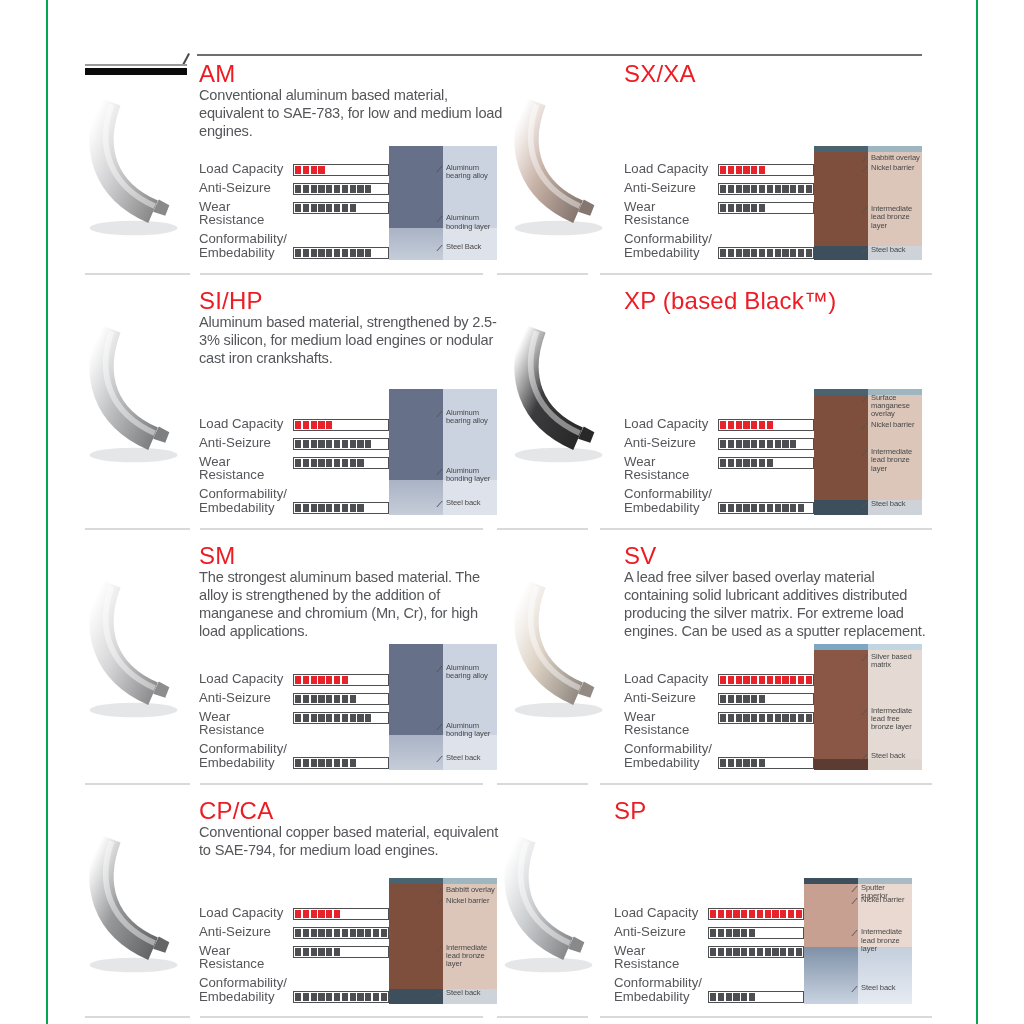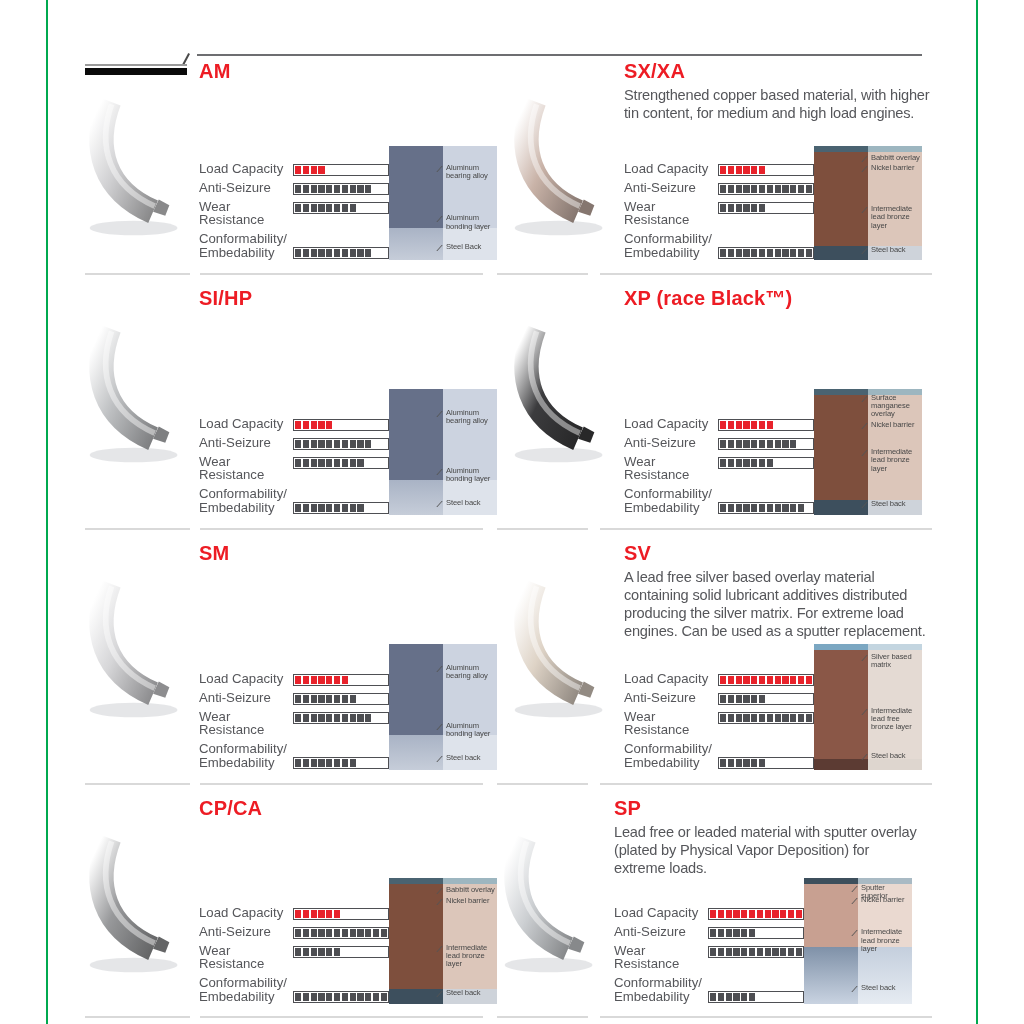--- a/index.html
+++ b/index.html
@@ -19,21 +19,21 @@
   .header-rule  { position:absolute; left:197px; top:54px; width:725px; height:2px; background:#6d6e71; }
   .header-slash { position:absolute; left:188px; top:54px; width:2px; height:23px; background:#4a4a4a;
                   transform:rotate(28deg); transform-origin:top right; }
   .header-bar   { position:absolute; left:85px; top:64px; width:102px; height:11px;
                   background:linear-gradient(#9a9a9a 0 2px, #ffffff 2px 4px, #0a0a0a 4px 100%); }
 
   .cell { position:absolute; width:424px; }
   .bearing { position:absolute; left:0; top:22px; width:122px; height:166px; }
   .bearing svg { width:100%; height:100%; }
 
-  .sec-title { position:absolute; left:124px; top:0; font-size:20px; font-weight:700;
+  .sec-title { position:absolute; left:124px; top:0; font-size:24px; font-weight:400;
                color:#ed1c24; letter-spacing:0.2px; }
   .sec-desc  { position:absolute; left:124px; top:27px; width:308px;
                font-size:14.6px; line-height:1.23; letter-spacing:-0.2px; color:#55565a; }
 
   .ratings { position:absolute; left:124px; bottom:13px; width:270px; }
   .rating-row { display:flex; align-items:flex-start; margin-bottom:5px; }
   .rating-row.two-line { align-items:flex-end; margin-bottom:0; }
   .rating-label { width:94px; font-size:13.2px; line-height:1.05; color:#55565a; flex:0 0 94px; }
   .rating-bar { width:96px; height:12px; border:1px solid #4e4f53; background:#ffffff;
                 display:flex; padding:1px; margin-top:2px; flex:0 0 96px; }
@@ -80,20 +80,21 @@
                 <stop offset="0.45" stop-color="#cfcfd1"></stop>
       <stop offset="1" stop-color="#89898a"></stop>
               </linearGradient>
             </defs>
     <ellipse cx="72" cy="170" rx="54" ry="9" fill="rgba(110,115,125,0.18)"></ellipse>
     <path d="M42 14 C20 72 36 124 96 150" fill="none" stroke="url(#bg0)" stroke-width="30"></path>
     <path d="M45 18 C27 70 42 118 98 143" fill="none" stroke="rgba(255,255,255,0.45)" stroke-width="7"></path>
     <path d="M96 150 l15 5 l5 -13 l-13 -7 Z" fill="#89898a"></path>
   </svg></div>
     <h2 class="sec-title">AM</h2>
+    <p class="sec-desc">Conventional aluminum based material, equivalent to SAE-783, for low and medium load engines.</p>
     <div class="ratings">
           <div class="rating-row">
             <div class="rating-label">Load Capacity</div>
             <div class="rating-bar">
               <span class="seg" style="background: rgb(232, 34, 43);"></span>
               <span class="seg" style="background: rgb(232, 34, 43);"></span>
               <span class="seg" style="background: rgb(232, 34, 43);"></span>
               <span class="seg" style="background: rgb(232, 34, 43);"></span>
               <span class="seg"></span>
               <span class="seg"></span>
@@ -179,21 +180,20 @@
                 <stop offset="0.45" stop-color="#c9b3a8"></stop>
       <stop offset="1" stop-color="#85766f"></stop>
               </linearGradient>
             </defs>
     <ellipse cx="72" cy="170" rx="54" ry="9" fill="rgba(110,115,125,0.18)"></ellipse>
     <path d="M42 14 C20 72 36 124 96 150" fill="none" stroke="url(#bg1)" stroke-width="30"></path>
     <path d="M45 18 C27 70 42 118 98 143" fill="none" stroke="rgba(255,255,255,0.45)" stroke-width="7"></path>
     <path d="M96 150 l15 5 l5 -13 l-13 -7 Z" fill="#85766f"></path>
   </svg></div>
     <h2 class="sec-title">SX/XA</h2>
-    <p class="sec-desc">Strengthened copper based material, with higher tin content, for medium and high load engines.</p>
     <div class="ratings">
           <div class="rating-row">
             <div class="rating-label">Load Capacity</div>
             <div class="rating-bar">
               <span class="seg" style="background: rgb(232, 34, 43);"></span>
               <span class="seg" style="background: rgb(232, 34, 43);"></span>
               <span class="seg" style="background: rgb(232, 34, 43);"></span>
               <span class="seg" style="background: rgb(232, 34, 43);"></span>
               <span class="seg" style="background: rgb(232, 34, 43);"></span>
               <span class="seg" style="background: rgb(232, 34, 43);"></span>
@@ -282,20 +282,21 @@
                 <stop offset="0.45" stop-color="#bfc1c3"></stop>
       <stop offset="1" stop-color="#7e7f81"></stop>
               </linearGradient>
             </defs>
     <ellipse cx="72" cy="170" rx="54" ry="9" fill="rgba(110,115,125,0.18)"></ellipse>
     <path d="M42 14 C20 72 36 124 96 150" fill="none" stroke="url(#bg2)" stroke-width="30"></path>
     <path d="M45 18 C27 70 42 118 98 143" fill="none" stroke="rgba(255,255,255,0.45)" stroke-width="7"></path>
     <path d="M96 150 l15 5 l5 -13 l-13 -7 Z" fill="#7e7f81"></path>
   </svg></div>
     <h2 class="sec-title">SI/HP</h2>
+    <p class="sec-desc">Aluminum based material, strengthened by 2.5-3% silicon, for medium load engines or nodular cast iron crankshafts.</p>
     <div class="ratings">
           <div class="rating-row">
             <div class="rating-label">Load Capacity</div>
             <div class="rating-bar">
               <span class="seg" style="background: rgb(232, 34, 43);"></span>
               <span class="seg" style="background: rgb(232, 34, 43);"></span>
               <span class="seg" style="background: rgb(232, 34, 43);"></span>
               <span class="seg" style="background: rgb(232, 34, 43);"></span>
               <span class="seg" style="background: rgb(232, 34, 43);"></span>
               <span class="seg"></span>
@@ -380,21 +381,21 @@
       <stop offset="0" stop-color="#ffffff"></stop>
                 <stop offset="0.45" stop-color="#3c3c3e"></stop>
       <stop offset="1" stop-color="#282829"></stop>
               </linearGradient>
             </defs>
     <ellipse cx="72" cy="170" rx="54" ry="9" fill="rgba(110,115,125,0.18)"></ellipse>
     <path d="M42 14 C20 72 36 124 96 150" fill="none" stroke="url(#bg3)" stroke-width="30"></path>
     <path d="M45 18 C27 70 42 118 98 143" fill="none" stroke="rgba(255,255,255,0.45)" stroke-width="7"></path>
     <path d="M96 150 l15 5 l5 -13 l-13 -7 Z" fill="#282829"></path>
   </svg></div>
-    <h2 class="sec-title">XP (race Black™)</h2>
+    <h2 class="sec-title">XP (based Black™)</h2>
     <div class="ratings">
           <div class="rating-row">
             <div class="rating-label">Load Capacity</div>
             <div class="rating-bar">
               <span class="seg" style="background: rgb(232, 34, 43);"></span>
               <span class="seg" style="background: rgb(232, 34, 43);"></span>
               <span class="seg" style="background: rgb(232, 34, 43);"></span>
               <span class="seg" style="background: rgb(232, 34, 43);"></span>
               <span class="seg" style="background: rgb(232, 34, 43);"></span>
               <span class="seg" style="background: rgb(232, 34, 43);"></span>
@@ -483,20 +484,21 @@
                 <stop offset="0.45" stop-color="#d6d6d8"></stop>
       <stop offset="1" stop-color="#8d8d8f"></stop>
               </linearGradient>
             </defs>
     <ellipse cx="72" cy="170" rx="54" ry="9" fill="rgba(110,115,125,0.18)"></ellipse>
     <path d="M42 14 C20 72 36 124 96 150" fill="none" stroke="url(#bg4)" stroke-width="30"></path>
     <path d="M45 18 C27 70 42 118 98 143" fill="none" stroke="rgba(255,255,255,0.45)" stroke-width="7"></path>
     <path d="M96 150 l15 5 l5 -13 l-13 -7 Z" fill="#8d8d8f"></path>
   </svg></div>
     <h2 class="sec-title">SM</h2>
+    <p class="sec-desc">The strongest aluminum based material. The alloy is strengthened by the addition of manganese and chromium (Mn, Cr), for high load applications.</p>
     <div class="ratings">
           <div class="rating-row">
             <div class="rating-label">Load Capacity</div>
             <div class="rating-bar">
               <span class="seg" style="background: rgb(232, 34, 43);"></span>
               <span class="seg" style="background: rgb(232, 34, 43);"></span>
               <span class="seg" style="background: rgb(232, 34, 43);"></span>
               <span class="seg" style="background: rgb(232, 34, 43);"></span>
               <span class="seg" style="background: rgb(232, 34, 43);"></span>
               <span class="seg" style="background: rgb(232, 34, 43);"></span>
@@ -684,20 +686,21 @@
                 <stop offset="0.45" stop-color="#98999b"></stop>
       <stop offset="1" stop-color="#646566"></stop>
               </linearGradient>
             </defs>
     <ellipse cx="72" cy="170" rx="54" ry="9" fill="rgba(110,115,125,0.18)"></ellipse>
     <path d="M42 14 C20 72 36 124 96 150" fill="none" stroke="url(#bg6)" stroke-width="30"></path>
     <path d="M45 18 C27 70 42 118 98 143" fill="none" stroke="rgba(255,255,255,0.45)" stroke-width="7"></path>
     <path d="M96 150 l15 5 l5 -13 l-13 -7 Z" fill="#646566"></path>
   </svg></div>
     <h2 class="sec-title">CP/CA</h2>
+    <p class="sec-desc">Conventional copper based material, equivalent to SAE-794, for medium load engines.</p>
     <div class="ratings">
           <div class="rating-row">
             <div class="rating-label">Load Capacity</div>
             <div class="rating-bar">
               <span class="seg" style="background: rgb(232, 34, 43);"></span>
               <span class="seg" style="background: rgb(232, 34, 43);"></span>
               <span class="seg" style="background: rgb(232, 34, 43);"></span>
               <span class="seg" style="background: rgb(232, 34, 43);"></span>
               <span class="seg" style="background: rgb(232, 34, 43);"></span>
               <span class="seg" style="background: rgb(232, 34, 43);"></span>
@@ -786,21 +789,20 @@
                 <stop offset="0.45" stop-color="#cdd0d3"></stop>
       <stop offset="1" stop-color="#87898b"></stop>
               </linearGradient>
             </defs>
     <ellipse cx="72" cy="170" rx="54" ry="9" fill="rgba(110,115,125,0.18)"></ellipse>
     <path d="M42 14 C20 72 36 124 96 150" fill="none" stroke="url(#bg7)" stroke-width="30"></path>
     <path d="M45 18 C27 70 42 118 98 143" fill="none" stroke="rgba(255,255,255,0.45)" stroke-width="7"></path>
     <path d="M96 150 l15 5 l5 -13 l-13 -7 Z" fill="#87898b"></path>
   </svg></div>
     <h2 class="sec-title">SP</h2>
-    <p class="sec-desc">Lead free or leaded material with sputter overlay (plated by Physical Vapor Deposition) for extreme loads.</p>
     <div class="ratings">
           <div class="rating-row">
             <div class="rating-label">Load Capacity</div>
             <div class="rating-bar">
               <span class="seg" style="background: rgb(232, 34, 43);"></span>
               <span class="seg" style="background: rgb(232, 34, 43);"></span>
               <span class="seg" style="background: rgb(232, 34, 43);"></span>
               <span class="seg" style="background: rgb(232, 34, 43);"></span>
               <span class="seg" style="background: rgb(232, 34, 43);"></span>
               <span class="seg" style="background: rgb(232, 34, 43);"></span>

